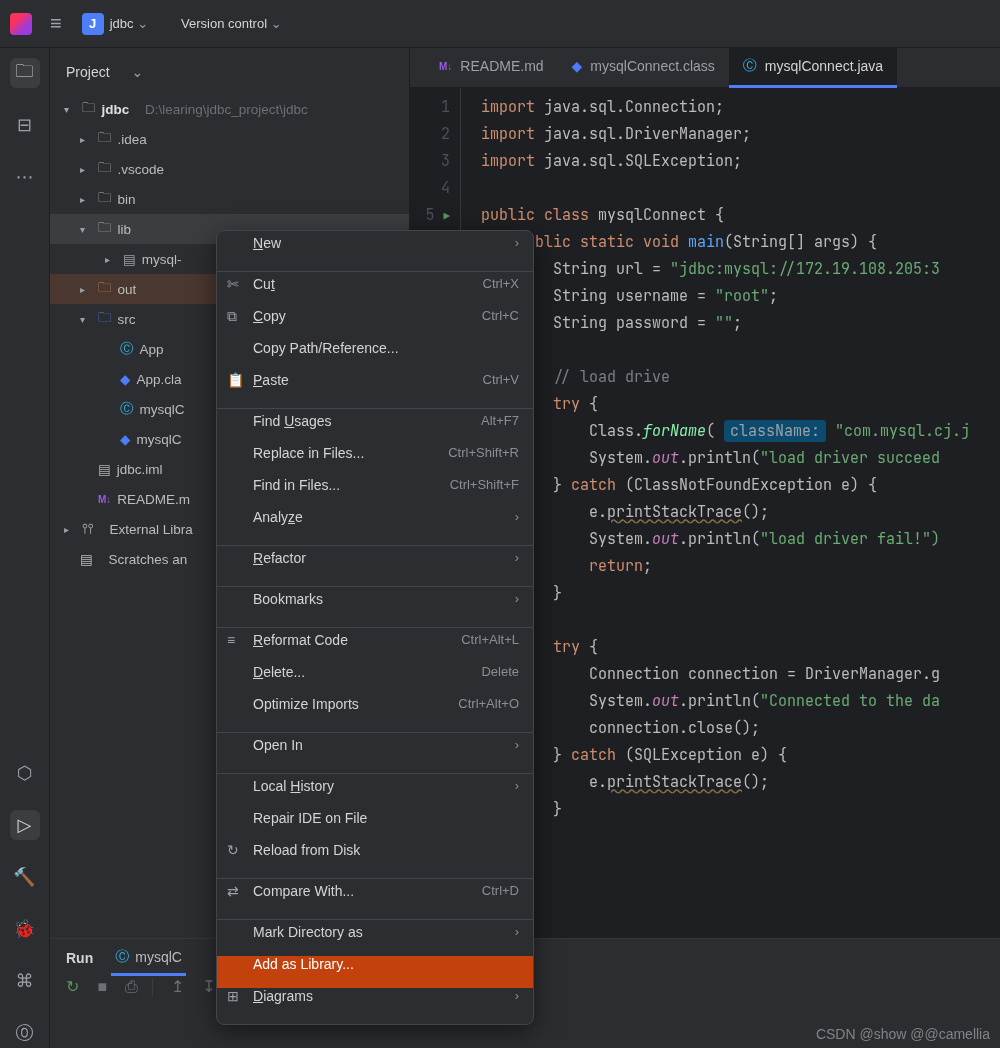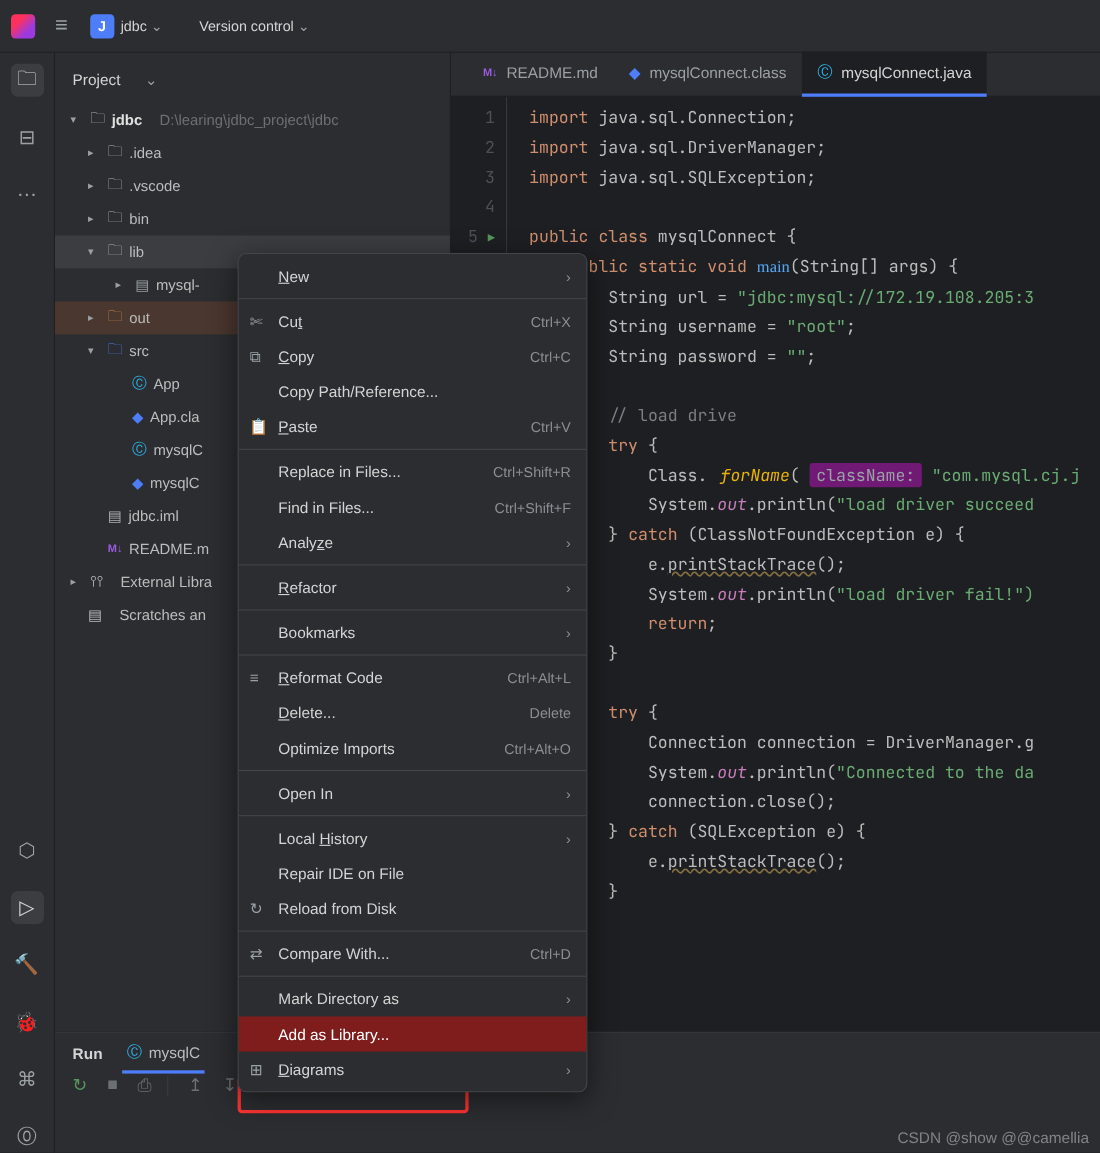--- a/index.html
+++ b/index.html
@@ -35,34 +35,34 @@
 .tabs { display: flex; height: 40px; background: #2b2d30; padding-left: 15px; border-bottom: 1px solid #1e1f22; align-items: center; }
 .tab { display: flex; align-items: center; gap: 8px; padding: 10px 14px; color: #9aa0a6; cursor: pointer; font-size: 14px; border-bottom: 3px solid transparent; }
 .tab.active { color: #d4d4d4; border-bottom-color: #4e7df8; background: #1e1f22; }
 .code { flex: 1; display: flex; font-family: "JetBrains Mono", Consolas, monospace; font-size: 15px; line-height: 27px; overflow: hidden; }
 .gutter { width: 50px; text-align: right; padding-right: 10px; color: #4b5059; background: #1e1f22; padding-top: 6px; }
 .gutter .play { color: #57965c; font-size: 11px; }
 .code-body { padding: 6px 6px 6px 20px; white-space: pre; position: relative; border-left: 1px solid #35373b; }
 .kw { color: #cf8e6d; }
 .str { color: #6aab73; }
 .com { color: #7a7e85; }
-.fn { color: #56a8f5; font-family: Liberation Serif, serif; }
-.fni { color: #eab308; font-style: italic; margin-left: 12px; }
+.fn { color: #56a8f5; }
+.fni { color: #86efac; font-style: italic; }
 .var { color: #c77dbb; font-style: italic;}
-.hint { background: #701a75; padding: 1px 6px; border-radius: 3px; color: #9aa0a6; font-style: normal;}
+.hint { background: #0c4a6e; padding: 1px 6px; border-radius: 3px; color: #9aa0a6; font-style: normal;}
 .underline { text-decoration: underline wavy #857042; margin-top: 20px; }
 .run-panel { height: 110px; border-top: 1px solid #35373b; background: #2b2d30; }
 .run-tabs { display: flex; align-items: center; height: 38px; padding-left: 16px; gap: 18px; font-size: 14px; }
 .run-actions { display: flex; align-items: center; gap: 18px; padding-left: 16px; color: #6c6f74; font-size: 16px; }
 .run-actions .green { color: #57965c; }
 .context-menu { position: absolute; left: 216px; top: 230px; width: 318px; background: #2b2d30; border: 1px solid #43454a; border-radius: 8px; box-shadow: 0 6px 25px rgba(0,0,0,0.5); z-index: 100; padding: 4px 0; font-size: 14px; }
-.menu-item { display: flex; align-items: center; justify-content: space-between; height: 32px; padding: 0 14px 0 36px; position: relative; cursor: pointer; color: #d4d4d4;}
+.menu-item { display: flex; justify-content: space-between; height: 32px; padding: 0 14px 0 36px; position: relative; cursor: pointer; color: #d4d4d4;}
 .menu-item .mi-icon { position: absolute; left: 10px; color: #9aa0a6; font-size: 14px;}
 .menu-item .sc { color: #8a8e94; font-size: 13px; }
-.menu-item.highlighted { background: #7f1d1d; color: white; }
+.menu-item.highlighted { background: #c2410c; color: white; }
 .menu-sep { height: 1px; background: #43454a; margin: 4px 0; }
 .red-box { position: absolute; border: 3px solid #ff3333; border-radius: 4px; pointer-events: none; }
 .watermark { position: absolute; right: 10px; bottom: 6px; color: #808488; font-size: 14px; z-index: 50; }
 .mn { text-decoration: underline; }
 </style>
 </head>
 <body>
 
 <div class="topbar">
   <div class="logo"></div>
@@ -254,20 +254,24 @@
   <div class="menu-item">
       <span>Copy Path/Reference...</span>
     </div>
   <div class="menu-item">
       <span class="mi-icon">📋</span>
       <span><span class="mn">P</span>aste</span>
       <span class="sc">Ctrl+V</span>
     </div>
   <div class="menu-sep"></div>
   <div class="menu-item">
+      <span>Find <span class="mn">U</span>sages</span>
+      <span class="sc">Alt+F7</span>
+    </div>
+  <div class="menu-item">
       <span>Replace in Files...</span>
       <span class="sc">Ctrl+Shift+R</span>
     </div>
   <div class="menu-item">
       <span>Find in Files...</span>
       <span class="sc">Ctrl+Shift+F</span>
     </div>
   <div class="menu-item">
       <span>Analy<span class="mn">z</span>e</span>
       <span class="sc">›</span>

